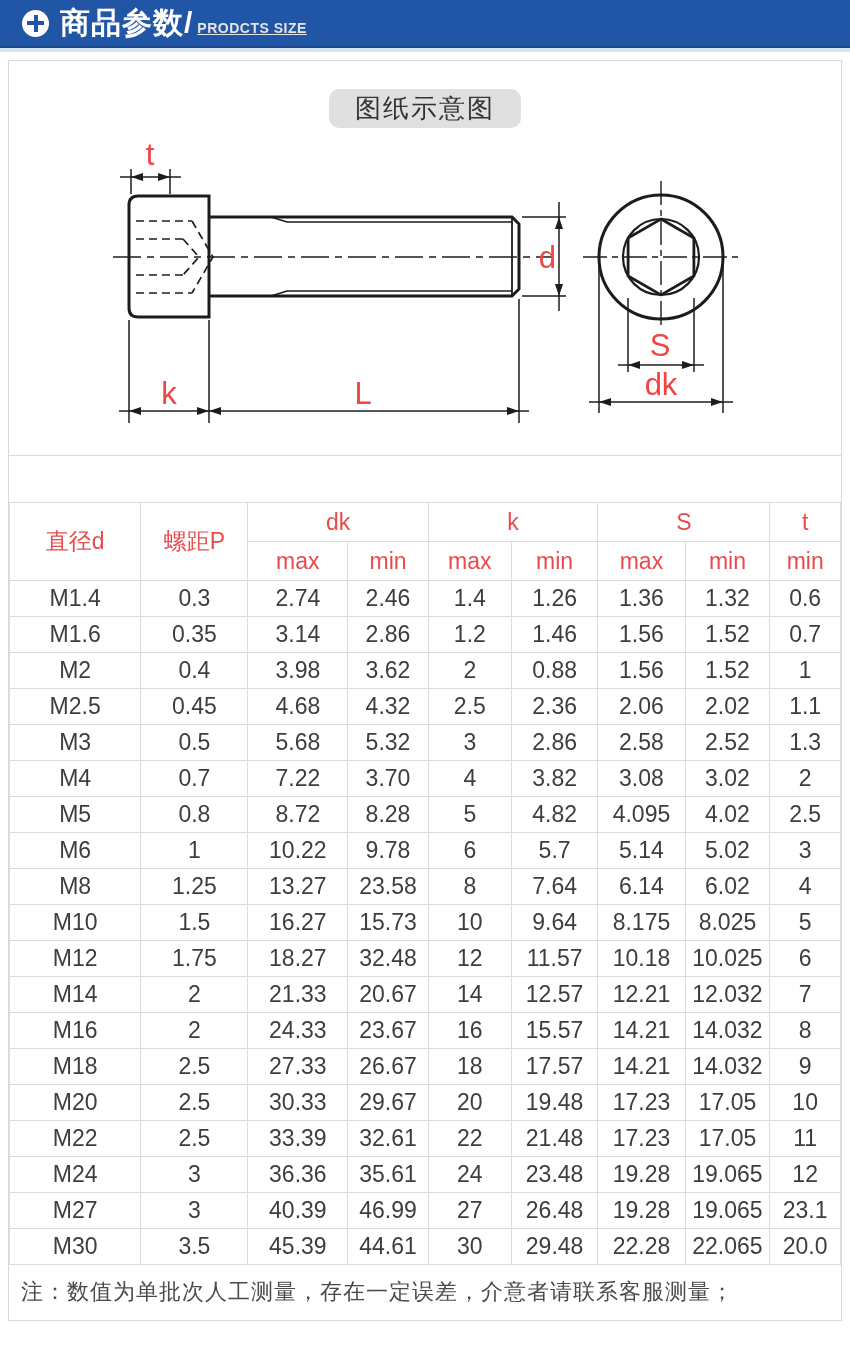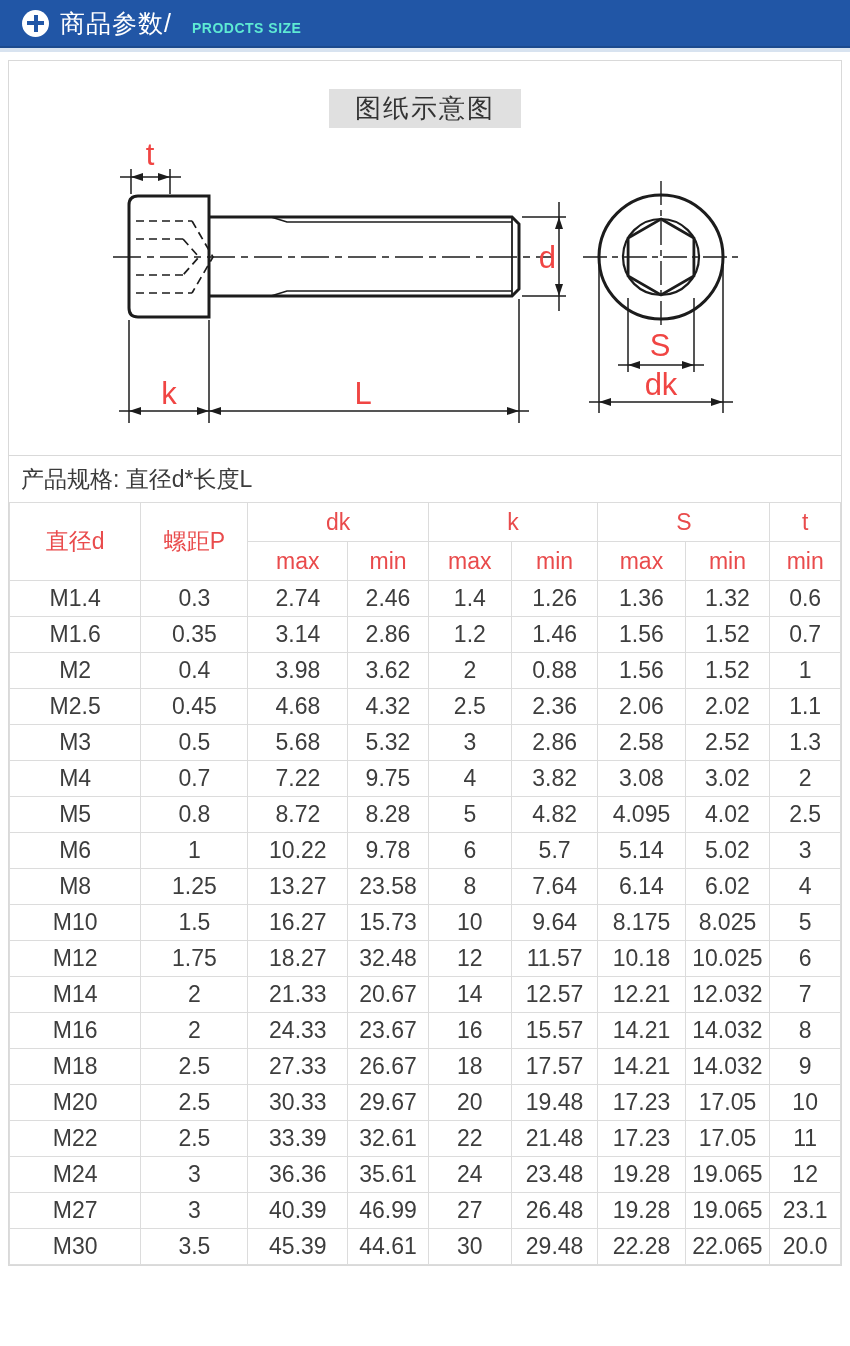--- a/index.html
+++ b/index.html
@@ -10,29 +10,29 @@
   }
   
   .header {
     height:48px; background:#2156a6; border-bottom:2px solid #1c4a8e;
     display:flex; align-items:center; padding-left:22px;
   }
   .header-strip { height:4px; background:#d8e3f0; }
   .plus-icon { width:27px; height:27px; background:#fff; border-radius:50%; position:relative; flex:0 0 auto; }
   .plus-icon::before { content:""; position:absolute; left:5px;  top:11.5px; width:17px; height:4px; background:#2156a6; }
   .plus-icon::after  { content:""; position:absolute; left:11.5px; top:5px;  width:4px;  height:17px; background:#2156a6; }
-  .header-title-cn { color:#fff; font-size:25px; font-weight:normal; margin-left:11px; letter-spacing:1px; }
-  .header-title-en { color:#5eead4; font-size:14px; font-weight:bold; margin-left:20px; margin-top:9px; letter-spacing:0.5px; }
+  .header-title-cn { color:#fff; font-size:30px; font-weight:bold; margin-left:11px; letter-spacing:1px; }
+  .header-title-en { color:#e5e5e5; font-size:14px; font-weight:bold; margin-left:4px; margin-top:9px; letter-spacing:0.5px;text-decoration:underline; }
   
   .content-box { margin:8px 8px 0; border:1px solid #d9d9d9; background:#fff; }
   
   .drawing-section { position:relative; height:394px; }
   .drawing-title {
     position:absolute; top:28px; left:50%; transform:translateX(-50%);
-    background:#e0e0e0; color:#333333; font-size:26px; line-height:1; padding:6px 26px 7px; letter-spacing:2px; white-space:nowrap;
+    background:#e0e0e0; color:#333333; font-size:26px; line-height:1; padding:6px 26px 7px; letter-spacing:2px; white-space:nowrap;border-radius:10px;
   }
   .drawing-svg { position:absolute; left:0; top:0; width:100%; height:100%; }
   .dim-label { fill:#f04543; font-size:31px; }
   
   .spec-line {
     border-top:1px solid #d9d9d9; height:47px; display:flex; align-items:center;
     padding-left:12px; gap:44px; font-size:23px; color:#3b3b3b; white-space:nowrap;
   }
   
   table.spec-table { width:100%; border-collapse:collapse; table-layout:fixed;border-radius:7px; }
@@ -128,21 +128,20 @@
         <line x1="580" y1="341" x2="724" y2="341"></line>
         <polygon points="590,341 602,337 602,345" fill="#1c1c1c" stroke="none"></polygon>
         <polygon points="714,341 702,337 702,345" fill="#1c1c1c" stroke="none"></polygon>
       </g>
       <text class="dim-label" x="652" y="334" text-anchor="middle" font-size="32">dk</text>
     </svg>
     <div class="drawing-title">图纸示意图</div>
   </div>
 
   <div class="spec-line">
-    <span>产品规格: 直径d*长度L</span>
   </div>
 
   <table class="spec-table">
     <colgroup>
       <col style="width:15.8%">
         <col style="width:12.9%">
         <col style="width:12%">
         <col style="width:9.7%">
       <col style="width:10%">
         <col style="width:10.4%">
@@ -222,21 +221,21 @@
           <td>3</td>
           <td>2.86</td>
           <td>2.58</td>
           <td>2.52</td>
           <td>1.3</td>
         </tr>
         <tr>
           <td>M4</td>
           <td>0.7</td>
           <td>7.22</td>
-          <td>9.75</td>
+          <td>3.70</td>
           <td>4</td>
           <td>3.82</td>
           <td>3.08</td>
           <td>3.02</td>
           <td>2</td>
         </tr>
         <tr>
           <td>M5</td>
           <td>0.8</td>
           <td>8.72</td>
@@ -375,14 +374,15 @@
           <td>44.61</td>
           <td>30</td>
           <td>29.48</td>
           <td>22.28</td>
           <td>22.065</td>
           <td>20.0</td>
         </tr>
       </tbody>
   </table>
 
+  <div class="note">注：数值为单批次人工测量，存在一定误差，介意者请联系客服测量；</div>
 
 </div>
 
 </body></html>

